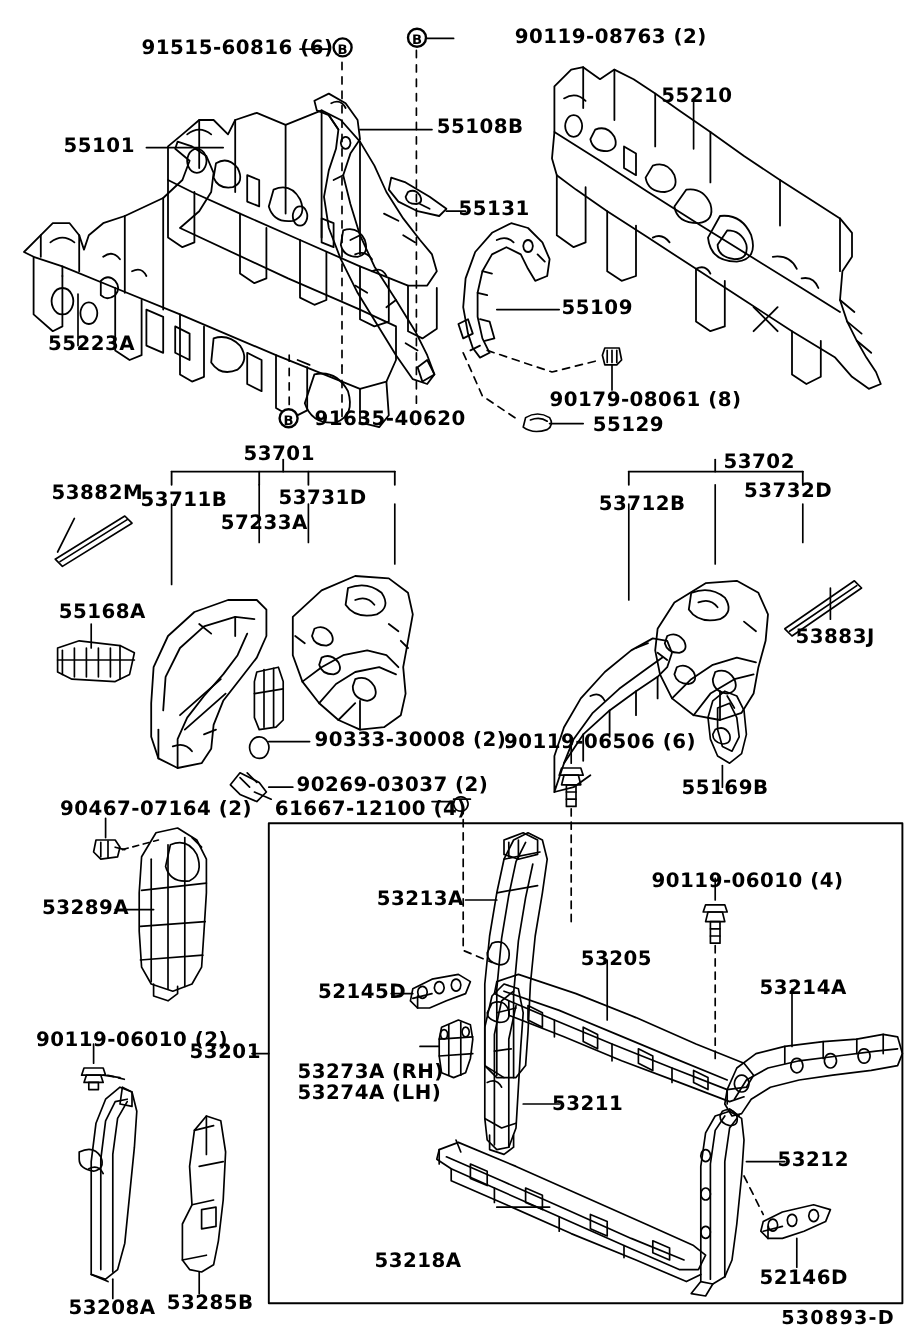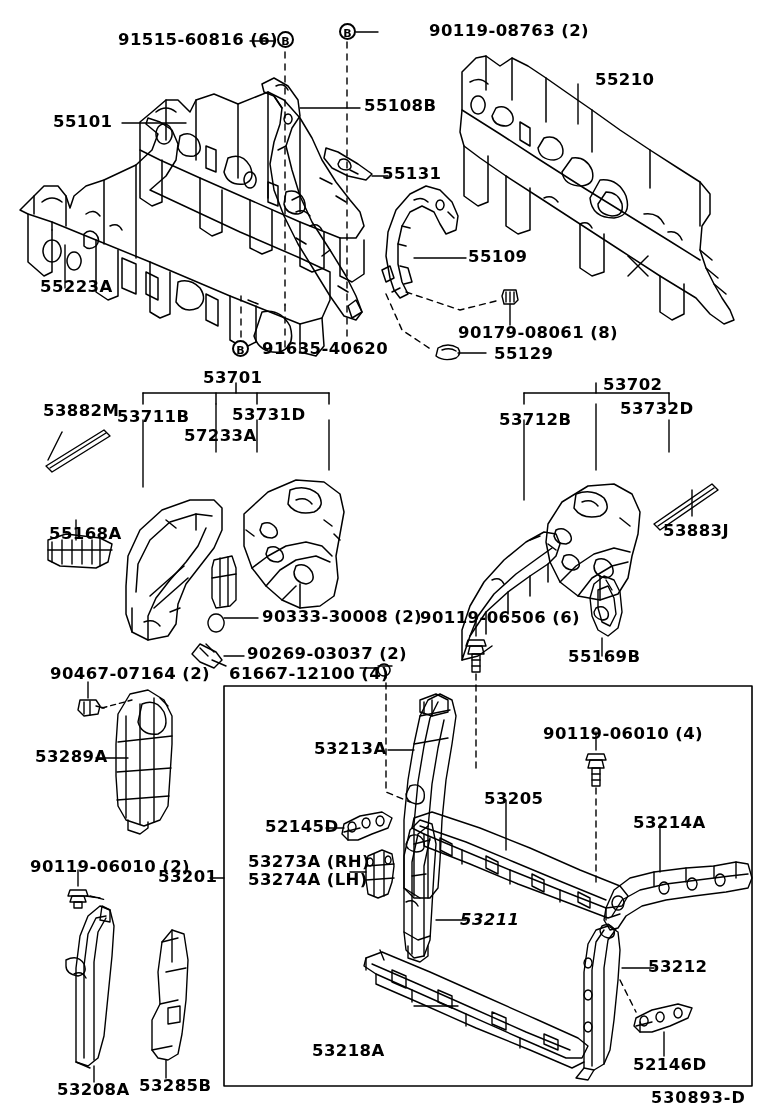--- a/index.html
+++ b/index.html
@@ -20,21 +20,21 @@
     position:absolute;
     font-family:"DejaVu Sans", sans-serif;
     font-weight:bold;
     font-size:16.5px;
     letter-spacing:0.4px;
     color:#000;
     white-space:nowrap;
     line-height:1.12;
   }
   .lbl.code{font-size:16px;letter-spacing:1px;}
-  .lbl.two{line-height:1.18;}
+  .lbl.two{line-height:1.18;margin-top:31px;}
   .cbadge{
     position:absolute;
     width:17px;height:17px;
     border:2.1px solid #000;
     border-radius:50%;
     box-sizing:border-box;
     font-family:"DejaVu Sans", sans-serif;
     font-weight:bold;
     font-size:11px;
     line-height:13px;
@@ -674,39 +674,39 @@
     </g>
 
   </svg>
 
   <div class="lbl" style="left:118px;top:31px;">91515-60816 (6)</div>
   <div class="cbadge" style="left:277px;top:31px;padding-top:2px;">B</div>
 
   <div class="cbadge" style="left:339px;top:23px;padding-top:2px;">B</div>
   <div class="lbl" style="left:382px;top:22px;margin-left:47px;">90119-08763 (2)</div>
 
-  <div class="lbl" style="left:551px;top:71px;margin-left:44px;">55210</div>
+  <div class="lbl" style="left:551px;top:71px;">55210</div>
   <div class="lbl" style="left:53px;top:113px;">55101</div>
   <div class="lbl" style="left:364px;top:97px;">55108B</div>
   <div class="lbl" style="left:382px;top:165px;">55131</div>
   <div class="lbl" style="left:468px;top:248px;">55109</div>
   <div class="lbl" style="left:40px;top:278px;">55223A</div>
 
   <div class="cbadge" style="left:232px;top:340px;padding-top:2px;">B</div>
   <div class="lbl" style="left:262px;top:340px;">91635-40620</div>
 
   <div class="lbl" style="left:458px;top:324px;">90179-08061 (8)</div>
   <div class="lbl" style="left:494px;top:345px;">55129</div>
 
   <div class="lbl" style="left:203px;top:369px;">53701</div>
   <div class="lbl" style="left:43px;top:402px;">53882M</div>
   <div class="lbl" style="left:117px;top:408px;">53711B</div>
   <div class="lbl" style="left:232px;top:406px;">53731D</div>
   <div class="lbl" style="left:184px;top:427px;">57233A</div>
-  <div class="lbl" style="left:49px;top:501px;margin-top:24px;">55168A</div>
+  <div class="lbl" style="left:49px;top:501px;">55168A</div>
 
   <div class="lbl" style="left:563px;top:376px;margin-left:40px;">53702</div>
   <div class="lbl" style="left:499px;top:411px;">53712B</div>
   <div class="lbl" style="left:620px;top:400px;">53732D</div>
   <div class="lbl" style="left:663px;top:522px;">53883J</div>
 
   <div class="lbl" style="left:262px;top:608px;">90333-30008 (2)</div>
   <div class="lbl" style="left:247px;top:645px;">90269-03037 (2)</div>
   <div class="lbl" style="left:229px;top:665px;">61667-12100 (4)</div>
   <div class="lbl" style="left:420px;top:609px;">90119-06506 (6)</div>
@@ -719,20 +719,20 @@
   <div class="lbl" style="left:57px;top:1081px;">53208A</div>
   <div class="lbl" style="left:139px;top:1077px;">53285B</div>
 
   <div class="lbl" style="left:314px;top:740px;">53213A</div>
   <div class="lbl" style="left:253px;top:818px;margin-left:12px;">52145D</div>
   <div class="lbl two" style="left:248px;top:852px;">53273A (RH)</div>
   <div class="lbl two" style="left:248px;top:870px;">53274A (LH)</div>
   <div class="lbl" style="left:484px;top:790px;">53205</div>
   <div class="lbl" style="left:543px;top:725px;">90119-06010 (4)</div>
   <div class="lbl" style="left:633px;top:814px;">53214A</div>
-  <div class="lbl" style="left:460px;top:911px;font-style:italic;">53211</div>
+  <div class="lbl" style="left:460px;top:911px;">53211</div>
   <div class="lbl" style="left:648px;top:958px;">53212</div>
   <div class="lbl" style="left:312px;top:1042px;">53218A</div>
   <div class="lbl" style="left:633px;top:1056px;">52146D</div>
 
   <div class="lbl code" style="left:651px;top:1089px;">530893-D</div>
 
 </div>
 
 </body></html>

